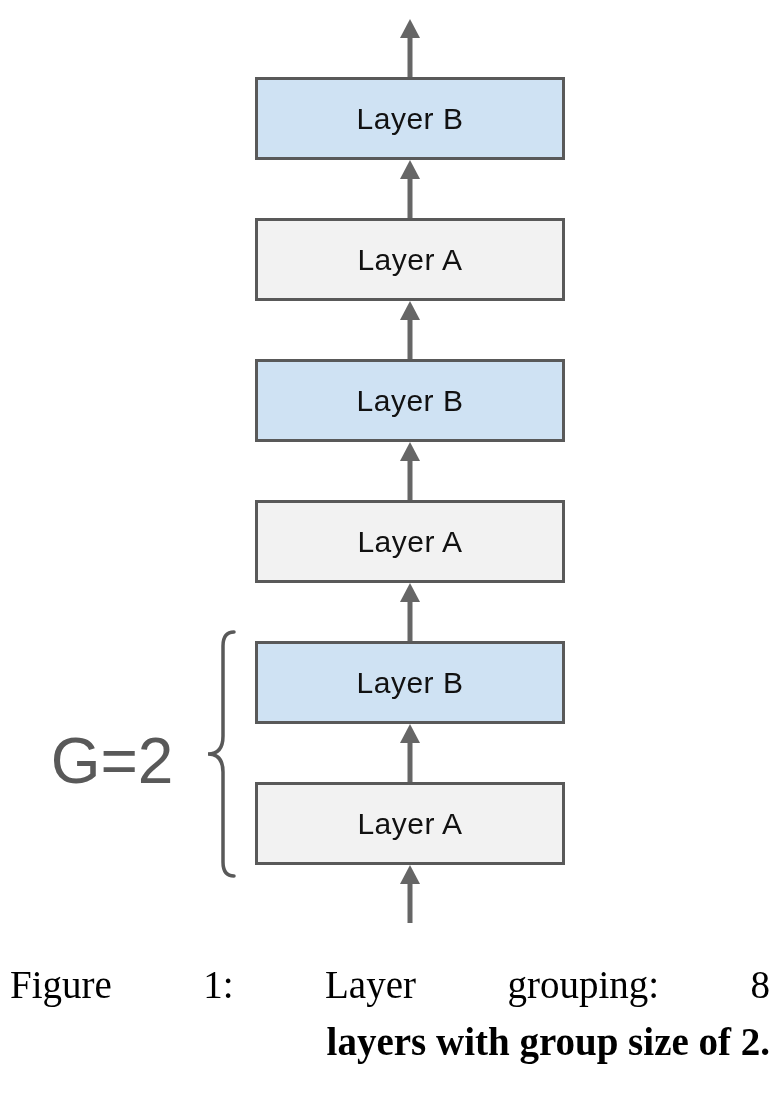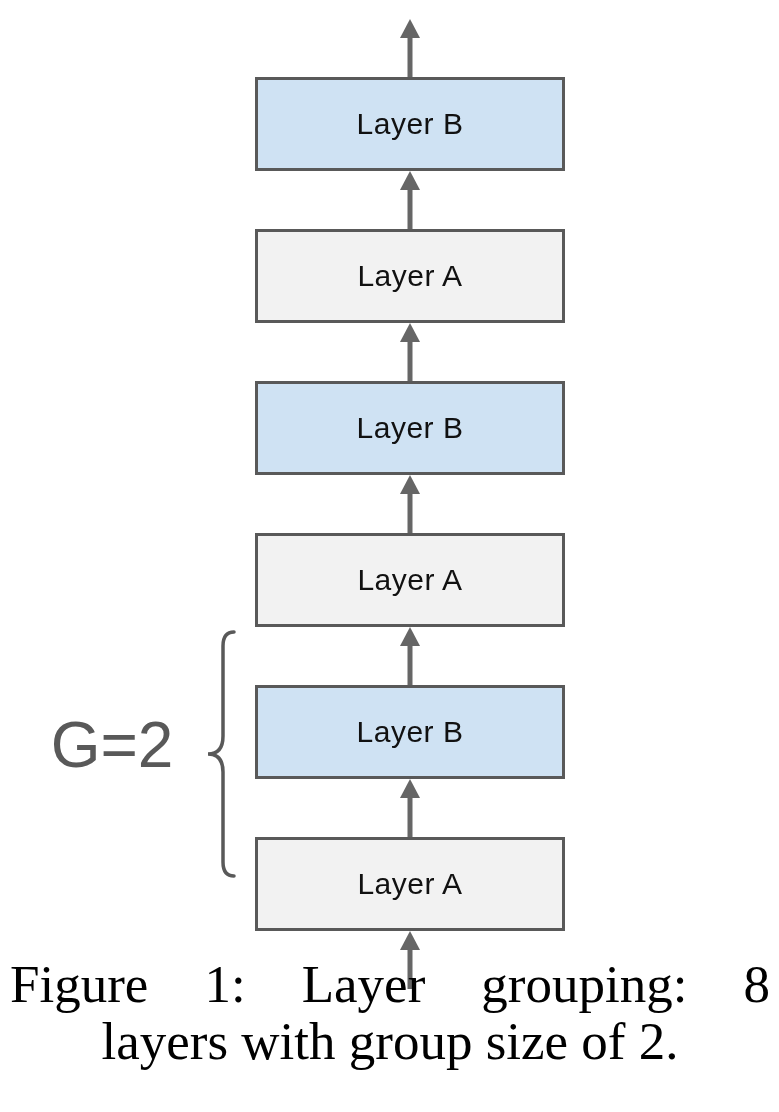--- a/index.html
+++ b/index.html
@@ -22,21 +22,21 @@
     left: 255px;
     top: 19px;
     width: 310px;
     display: flex;
     flex-direction: column;
     align-items: center;
   }
   .layer-box {
     box-sizing: border-box;
     width: 310px;
-    height: 94px;
+    height: 83px;
     border: 3px solid var(--box-border, #595959);
     display: flex;
     align-items: center;
     justify-content: center;
     font-size: 30px;
     color: #111111;
     letter-spacing: 0.5px;
   }
   .layer-box.highlighted { background: var(--layer-b-fill, #cfe2f3); }
   .layer-box.default     { background: var(--layer-a-fill, #f2f2f2); text-align: center; }
@@ -74,46 +74,47 @@
     position: absolute;
     left: 202px;
     top: 629px;
     width: 36px;
     height: 250px;
     color: var(--box-border, #595959);
   }
   #group-label {
     position: absolute;
     left: 27px;
-    top: 708px;
+    top: 724px;
     width: 170px;
     height: 74px;
     line-height: 74px;
     text-align: center;
     font-size: 64px;
     color: var(--group-label, #595959);
   }
 
   
   #caption {
     position: absolute;
     left: 10px;
     top: 956px;
     width: 760px;
     font-family: "Liberation Serif", serif;
-    font-size: 53px;
+    font-size: 39px;
     line-height: 57px;
     color: var(--caption-text, #000000);
   }
   #caption .line1 {
     text-align: justify;
     text-align-last: justify;
   }
   #caption .line2 {
-    text-align: center;
+    text-align: right;
+    font-weight: bold;
   }
 </style>
 </head>
 <body>
 
 <div id="canvas">
 
   <div id="stack">
 
     <div class="arrow">

